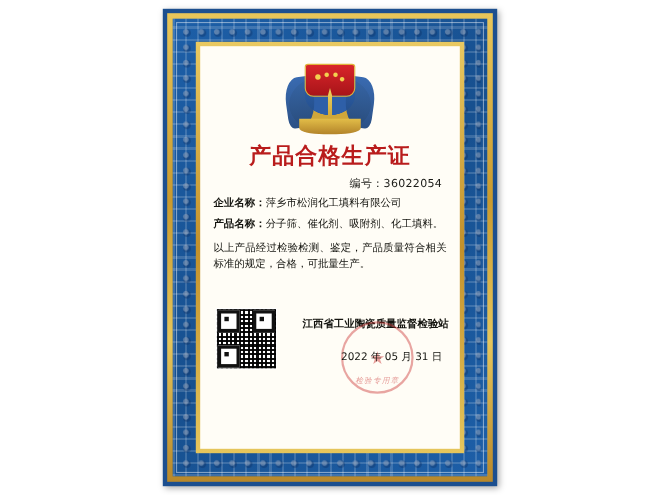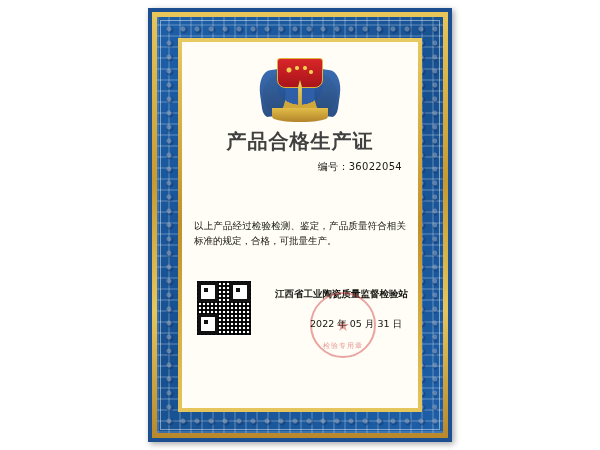--- a/index.html
+++ b/index.html
@@ -134,21 +134,21 @@
 
   
   .doc-title {
     position: absolute;
     left: 0; right: 0;
     top: 86px;
     text-align: center;
     font-family: "DejaVu Sans", sans-serif;
     font-size: 20px;
     font-weight: bold;
-    color: #404040;
+    color: #b91c1c;
     letter-spacing: 1px;
   }
   .doc-no {
     position: absolute;
     right: 16px;
     top: 118px;
     font-size: 10px;
     color: #1a1a16;
     letter-spacing: .3px;
   }
@@ -232,20 +232,21 @@
     font-size: 16px;
     color: rgba(200,40,40,0.6);
   }
   .stamp .txt {
     position: absolute;
     left: 0; right: 0;
     bottom: 5px;
     text-align: center;
     font-size: 7px;
     letter-spacing: 1px;
+    font-style: italic;
   }
 </style>
 </head>
 <body>
 
 <div id="stage">
 
   <div class="cert-outer">
     <div class="cert-gold1"></div>
     <div class="cert-band"></div>
@@ -261,21 +262,27 @@
         <div class="center"></div>
         <div class="ribbon"></div>
       </div>
 
       <div class="doc-title">产品合格生产证</div>
 
       <div class="doc-no">
         <span>编号：</span><span>36022054</span>
       </div>
 
-
+      <div class="field f1">
+        <span class="lbl">企业名称：</span><span>萍乡市松润化工填料有限公司</span>
+      </div>
+
+      <div class="field f2">
+        <span class="lbl">产品名称：</span><span>分子筛、催化剂、吸附剂、化工填料。</span>
+      </div>
 
       <div class="para">以上产品经过检验检测、鉴定，产品质量符合相关标准的规定，合格，可批量生产。</div>
 
 
       <div class="qr">
         <span class="pe tl"></span>
         <span class="pe tr"></span>
         <span class="pe bl"></span>
       </div>
 

